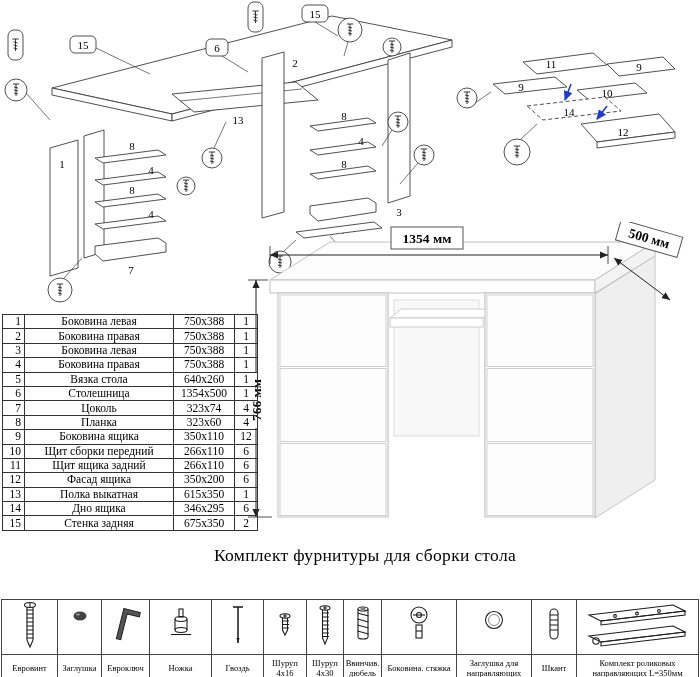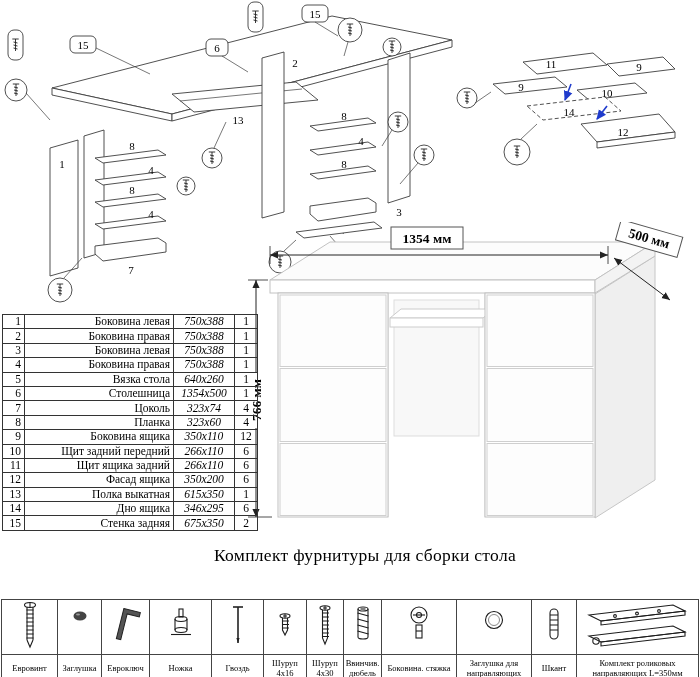--- a/index.html
+++ b/index.html
@@ -20,22 +20,22 @@
   
   .dimln{stroke:#222;stroke-width:1;fill:none;}
   .tick{stroke:#222;stroke-width:0.8;}
   .dbox{fill:#fff;stroke:#555;stroke-width:1;}
   .dim{font:bold 13.5px "Liberation Serif",serif;fill:#000;text-anchor:middle;}
 
   
   .parts-table{position:absolute;left:2px;top:314px;border-collapse:collapse;font-size:11.5px;}
   .parts-table td{border:1px solid #333;padding:0 3px;height:13.4px;line-height:13px;white-space:nowrap;}
   .c-num{width:15px;text-align:right;}
-  .c-name{width:142px;text-align:right;}
-  .c-size{width:54px;text-align:center;font-style:italic;}
+  .c-name{width:142px;text-align:center;}
+  .c-size{width:54px;text-align:center;}
   .c-qty{width:16px;text-align:center;}
 
   .page-title{position:absolute;top:545px;left:0;width:700px;text-align:center;
               font-size:17.5px;letter-spacing:0.3px;padding-left:15px;}
 
   
   .hw-table{position:absolute;left:1px;top:568px;border-collapse:collapse;table-layout:fixed;margin-top:31px;}
   .hw-table td{border:1px solid #444;text-align:center;vertical-align:middle;padding:0;overflow:hidden;}
   .hw-icon-cell{height:52px;}
   .hw-name-cell{height:27px;font-size:8.5px;line-height:1.1;padding:0 1px;text-align:left;vertical-align:middle;}
@@ -329,21 +329,21 @@
 
       <tr>
         <td class="c-num">9</td>
         <td class="c-name">Боковина ящика</td>
         <td class="c-size">350x110</td>
         <td class="c-qty">12</td>
       </tr>
 
       <tr>
         <td class="c-num">10</td>
-        <td class="c-name">Щит задний передний</td>
+        <td class="c-name">Щит сборки передний</td>
         <td class="c-size">266x110</td>
         <td class="c-qty">6</td>
       </tr>
 
       <tr>
         <td class="c-num">11</td>
         <td class="c-name">Щит ящика задний</td>
         <td class="c-size">266x110</td>
         <td class="c-qty">6</td>
       </tr>

